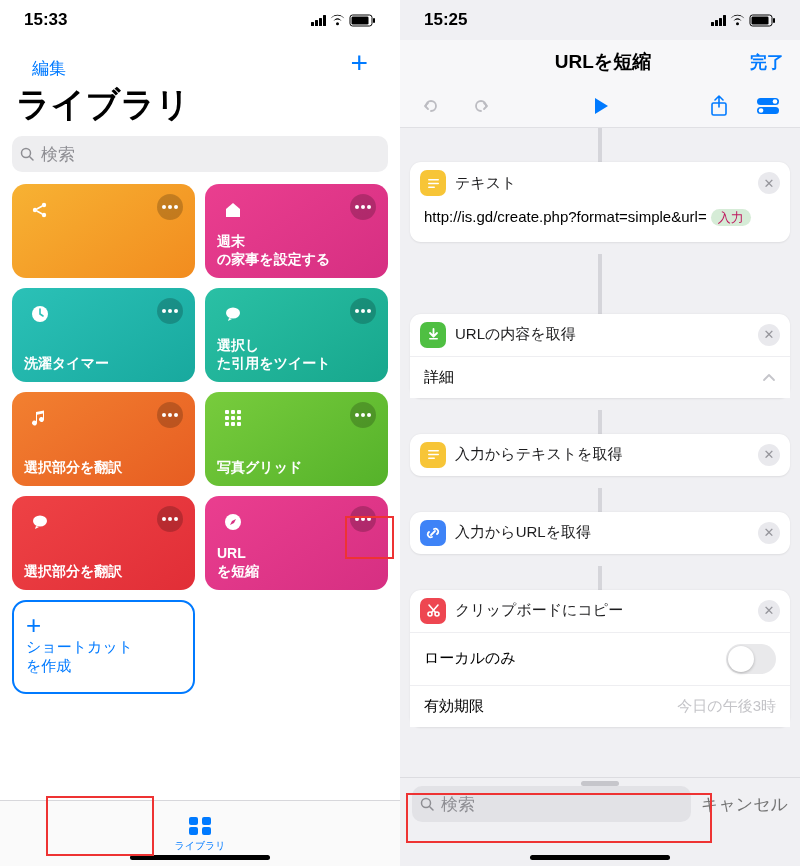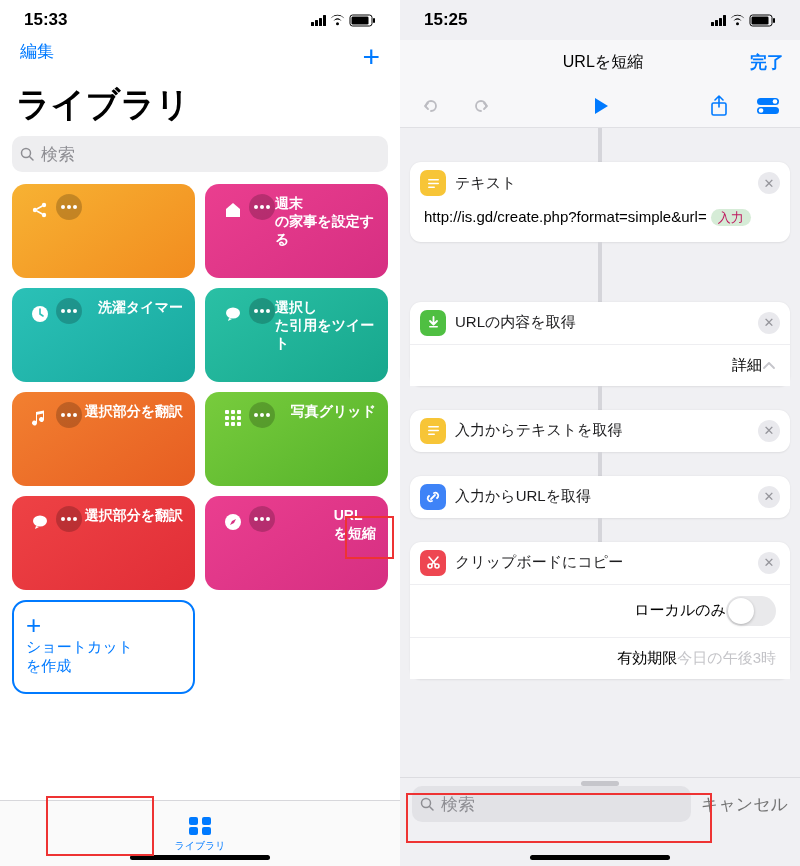--- a/index.html
+++ b/index.html
@@ -5,27 +5,27 @@
 *{margin:0;padding:0;box-sizing:border-box;font-family:-apple-system,BlinkMacSystemFont,"Segoe UI",sans-serif;-webkit-font-smoothing:antialiased}
 body{width:800px;height:866px;background:#fff;display:flex;overflow:hidden}
 .phone{width:400px;height:866px;background:#fff;display:flex;flex-direction:column;position:relative}
 .phone.right{background:#f0f0f3}
 .status{height:40px;display:flex;justify-content:space-between;align-items:center;padding:0 24px;font-size:17px;font-weight:600}
 .status .indicators{display:flex;align-items:center;gap:3px}
 .signal{display:inline-flex;align-items:flex-end;gap:1px;height:11px}
 .signal i{width:3px;background:#000;border-radius:0.5px}
 .signal i:nth-child(1){height:4px}.signal i:nth-child(2){height:6px}.signal i:nth-child(3){height:8px}.signal i:nth-child(4){height:11px}
 .wifi svg,.batt svg{display:block}
-.navbar{height:40px;display:flex;align-items:flex-start;justify-content:space-between;padding:0 20px}
+.navbar{height:40px;display:flex;align-items:flex-end;justify-content:space-between;padding:0 32px}
 .edit{color:#007aff;font-size:17px}
 .plus{color:#007aff;font-size:30px;font-weight:300}
 .title{font-size:34px;font-weight:700;padding:2px 16px 8px}
 .searchbar{margin:0 12px 12px;background:#eeeef0;border-radius:10px;height:36px;display:flex;align-items:center;padding:0 8px;color:#8e8e93;font-size:17px;gap:6px}
 .grid{padding:0 12px;display:grid;grid-template-columns:1fr 1fr;gap:10px;flex:1;align-content:start}
-.tile{height:94px;border-radius:14px;padding:10px 12px;color:#fff;position:relative;display:flex;flex-direction:row;justify-content:space-between}
+.tile{height:94px;border-radius:14px;padding:10px 12px;color:#fff;position:relative;display:flex;flex-direction:column;justify-content:space-between}
 .tile .top{display:flex;justify-content:space-between;align-items:flex-start}
 .ticon{width:32px;height:32px;border-radius:16px;display:flex;align-items:center;justify-content:center}
 .dots{width:26px;height:26px;border-radius:13px;background:rgba(0,0,0,.2);display:flex;align-items:center;justify-content:center;gap:2px}
 .dots i{width:4px;height:4px;background:#fff;border-radius:50%}
 .tlabel{font-size:14px;font-weight:600;line-height:1.3;white-space:pre-line}
 .tile.orange{background:linear-gradient(145deg,#f7b233,#f28c1f)}
 .tile.pink{background:linear-gradient(145deg,#ea3e8f,#d62f82)}
 .tile.cyan{background:linear-gradient(145deg,#2bc1b7,#18a99e)}
 .tile.teal{background:linear-gradient(145deg,#2ac0a5,#17a78d)}
 .tile.dorange{background:linear-gradient(145deg,#f28030,#e75d22)}
@@ -34,38 +34,38 @@
 .tile.magenta{background:linear-gradient(145deg,#ea3e8f,#d62f82)}
 .create{height:94px;border:2px solid #007aff;border-radius:14px;padding:10px 12px;color:#007aff;font-size:15px;font-weight:500;display:flex;flex-direction:column;justify-content:flex-start}
 .create .pl{font-size:26px;font-weight:300;line-height:1}
 .tabbar{height:66px;border-top:1px solid #d7d7db;display:flex;background:#fafafa}
 .tab{flex:1;display:flex;flex-direction:column;align-items:center;justify-content:center;gap:2px;color:#8e8e93;font-size:10px}
 .tab.active{color:#007aff}
 .hind{position:absolute;bottom:6px;left:50%;transform:translateX(-50%);width:140px;height:5px;background:#000;border-radius:3px}
 .rb1{position:absolute;border:2.5px solid #e33;pointer-events:none}
 
 .rnav{height:44px;display:flex;align-items:center;justify-content:space-between;padding:0 16px;background:#f7f7f9}
-.rnav .mid{font-size:16px;font-weight:400}
+.rnav .mid{font-size:19px;font-weight:700}
 .done{color:#007aff;font-size:17px;font-weight:600}
 .toolbar{height:44px;display:flex;align-items:center;justify-content:space-between;padding:0 20px;background:#f7f7f9;border-bottom:1px solid #e0e0e4}
 .toolbar .grp{display:flex;gap:28px;align-items:center}
 .tbtn{color:#bcbcc2}
 .tbtn.blue{color:#007aff}
 .flow{flex:1;overflow:hidden;padding:0 10px}
 .connector{width:4px;height:24px;background:#d5d5da;margin:0 auto}
-.card{background:#fff;border-radius:11px;box-shadow:0 0.5px 2px rgba(0,0,0,.08);margin-bottom:0}
+.card{background:#fff;border-radius:11px;box-shadow:0 0.5px 2px rgba(0,0,0,.08);margin-bottom:12px}
 .chead{display:flex;align-items:center;padding:8px 10px;gap:9px;position:relative}
 .cicon{width:26px;height:26px;border-radius:7px;display:flex;align-items:center;justify-content:center;flex-shrink:0}
 .cicon.yellow{background:#f7c537}.cicon.dgreen{background:#4fbf42}.cicon.lblue{background:#3e83f7}.cicon.rred{background:#ee4651}
 .ctitle{font-size:15px;font-weight:500;color:#1c1c1e}
 .cx{position:absolute;right:10px;width:22px;height:22px;border-radius:11px;background:#e9e9ed;color:#95959b;display:flex;align-items:center;justify-content:center;font-size:13px}
 .cbody{padding:2px 14px 14px;font-size:15px;line-height:1.45}
 .pill{background:#d6ecd7;color:#be185d;border-radius:10px;padding:1px 7px;font-size:13px}
 .sect{background:#fff;border-top:1px solid #eeeef1}
-.srow{display:flex;align-items:center;justify-content:flex-end;padding:11px 14px;font-size:15px}
+.srow{display:flex;align-items:center;justify-content:space-between;padding:11px 14px;font-size:15px}
 .srow+.srow{border-top:1px solid #eeeef1}
 .sval{color:#c4c4c8;font-size:15px}
 .toggle{width:50px;height:30px;background:#e9e9eb;border-radius:15px;position:relative}
 .toggle::after{content:"";position:absolute;left:2px;top:2px;width:26px;height:26px;background:#fff;border-radius:50%;box-shadow:0 1px 3px rgba(0,0,0,.25)}
 .chev{color:#c5c5ca}
 .bsearch{position:absolute;bottom:0;left:0;right:0;background:#f0f0f3;padding:8px 12px 44px;display:flex;align-items:center;gap:10px;border-top:1px solid #dcdce0}
 .bsearch .sfield{flex:1;background:#e2e2e6;border-radius:10px;height:36px;display:flex;align-items:center;padding:0 8px;color:#8e8e93;font-size:17px;gap:6px}
 .cancel{color:#737373;font-size:17px}
 .handle{position:absolute;top:3px;left:50%;transform:translateX(-50%);width:38px;height:5px;background:#c6c6cb;border-radius:3px}
 svg{display:block}

